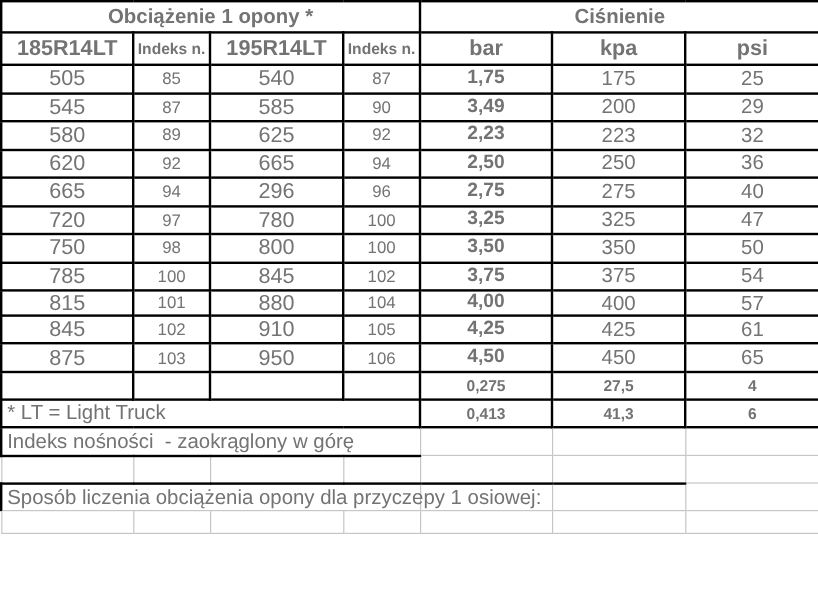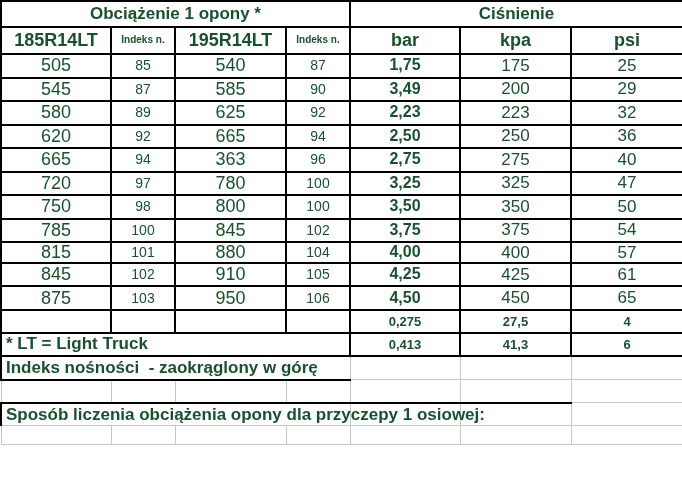--- a/index.html
+++ b/index.html
@@ -1,18 +1,18 @@
 <!DOCTYPE html>
 <html><head>
 <meta charset="utf-8">
 <style>
   html,body { margin:0; padding:0; background:#fff; }
   #page {
     width:682px; height:496px; background:#ffffff; overflow:hidden;
-    font-family:"Liberation Sans", sans-serif; color:#14532d;
+    font-family:"Liberation Sans", sans-serif; color:#737373;
     position:relative;
   }
   table {
     border-collapse:collapse; table-layout:fixed; width:682px;
     margin:0;
   }
   td {
     padding:0; overflow:visible; vertical-align:middle; text-align:center;
     line-height:1.05;
   }
@@ -20,27 +20,27 @@
   .k  { border:2px solid #000; }
   
   .g  { border:1px solid #c6c6c6; }
   
   .kl { border-left:2px solid #000 !important; }
   .kt { border-top:2px solid #000 !important; }
   .kb { border-bottom:2px solid #000 !important; }
 
   .t1     { font-weight:bold; font-size:17px; }
   .hbig   { font-weight:bold; font-size:18px; }
-  .hidx   { font-weight:bold; font-size:10px; }
+  .hidx   { font-weight:bold; font-size:13px; }
   .load   { font-size:18px; }
   .idx    { font-size:14px; }
   .bar    { font-size:16px; font-weight:bold; }
   .num    { font-size:17px; }
   .conv   { font-size:13px; font-weight:bold; }
-  .note   { font-size:17px; text-align:left; padding-left:4px; white-space:pre;font-weight:bold; }
+  .note   { font-size:17px; text-align:left; padding-left:4px; white-space:pre; }
 </style>
 </head>
 <body>
 
 <div id="page">
   <table>
     <colgroup>
       <col style="width:110px">
         <col style="width:64px">
         <col style="width:111px">
@@ -100,21 +100,21 @@
     <td class="k idx">92</td>
     <td class="k load">665</td>
     <td class="k idx">94</td>
     <td class="k bar">2,50</td>
     <td class="k num">250</td>
     <td class="k num">36</td>
   </tr>
         <tr style="height:23.5px">
     <td class="k load">665</td>
     <td class="k idx">94</td>
-    <td class="k load">363</td>
+    <td class="k load">296</td>
     <td class="k idx">96</td>
     <td class="k bar">2,75</td>
     <td class="k num">275</td>
     <td class="k num">40</td>
   </tr>
         <tr style="height:23.5px">
     <td class="k load">720</td>
     <td class="k idx">97</td>
     <td class="k load">780</td>
     <td class="k idx">100</td>

